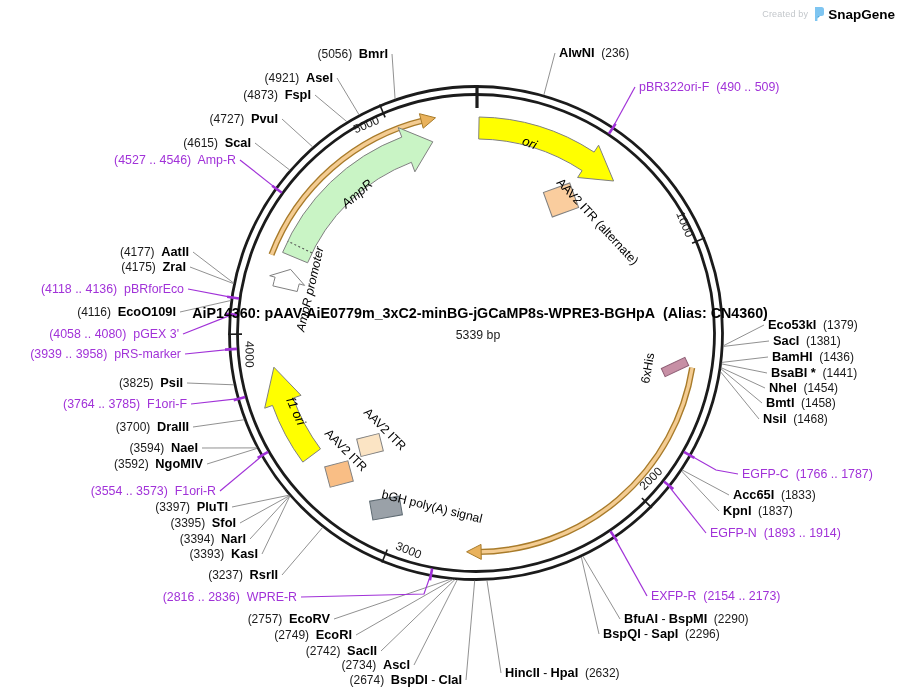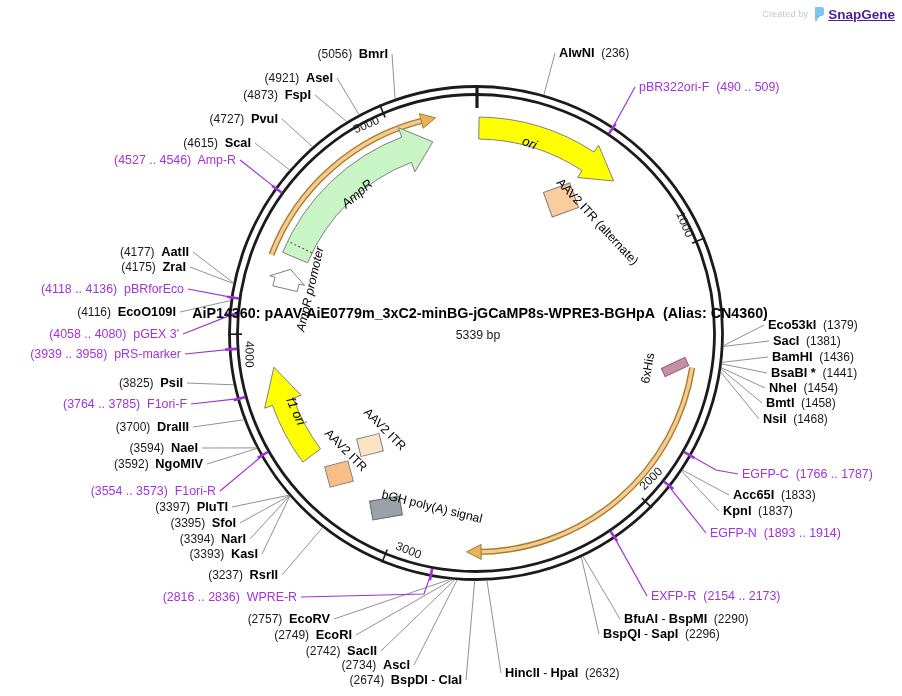--- a/index.html
+++ b/index.html
@@ -1,21 +1,21 @@
 <!DOCTYPE html>
 <html><head>
 <meta charset="utf-8">
 <style>
   html,body{margin:0;padding:0;background:#fff;}
   .stage{position:relative;width:902px;height:696px;background:#fff;overflow:hidden;
          font-family:"Liberation Sans",sans-serif;}
   svg text{font-family:"Liberation Sans",sans-serif;white-space:pre;}
   .credit{position:absolute;top:6px;right:7px;display:flex;align-items:center;gap:3px;}
   .credit .by{font-size:9px;color:#c3c7cb;letter-spacing:.2px;margin-right:3px;}
-  .credit .brand{font-size:13.5px;color:#4c1d95;font-weight:600;text-decoration:underline;}
+  .credit .brand{font-size:13.5px;color:#000000;font-weight:600;}
 </style>
 </head>
 <body>
 
 <div class="stage">
   <svg id="map" width="902" height="696" viewBox="0 0 902 696">
     <g id="layer-features">
         <path d="M 692.2 367.7 A 219 219 0 0 1 477.3 552.0" fill="none" stroke="#A87B2A" stroke-width="6.2"></path>
         <path d="M 692.2 367.7 A 219 219 0 0 1 477.3 552.0" fill="none" stroke="#F4CC92" stroke-width="3.4"></path>
         <polygon points="481.3 559.4 481.0 544.4 466.6 551.8" fill="#E9B25C" stroke="#A87B2A" stroke-width="1"></polygon>

